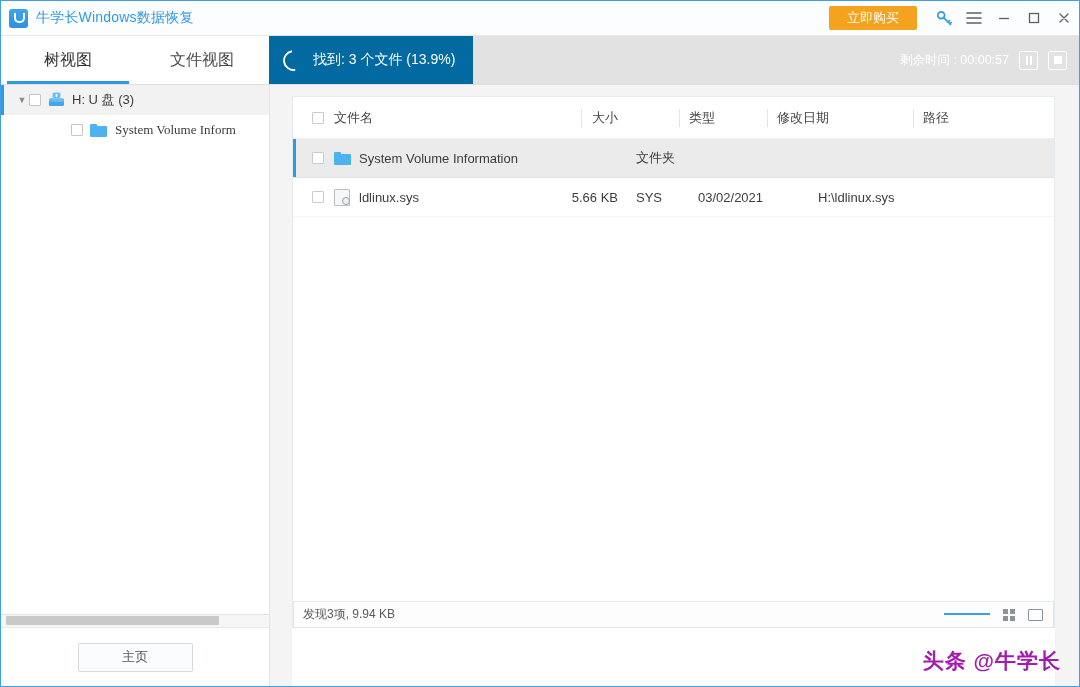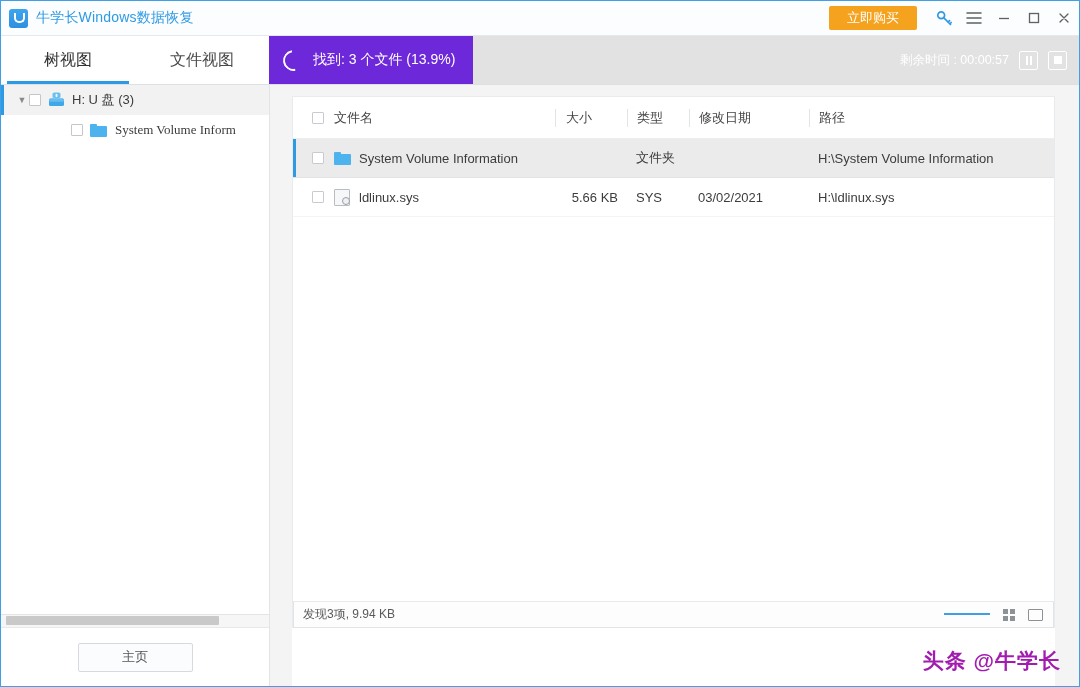--- a/index.html
+++ b/index.html
@@ -133,21 +133,21 @@
     background: #2f9ae4;
   }
   .scanbar {
     flex: 1;
     display: flex;
     align-items: center;
     background: #e2e2e2;
     position: relative;
   }
   .scan-progress {
-    background: #6d28d9;
+    background: #0369a1;
     height: 100%;
     display: flex;
     align-items: center;
     padding: 0 18px 0 14px;
     box-sizing: border-box;
     color: #ffffff;
     font-size: 14px;
     white-space: nowrap;
   }
   .spinner {
@@ -355,20 +355,21 @@
   }
   .fp-header {
     height: 42px;
     min-height: 42px;
     display: flex;
     align-items: center;
     border-bottom: 1px solid #eceef0;
     font-size: 13px;
     color: #454545;
     box-sizing: border-box;
+    gap: 26px;
   }
   .col {
     box-sizing: border-box;
     display: flex;
     align-items: center;
     overflow: hidden;
     white-space: nowrap;
   }
   .col-name  { width: 262px; flex: 0 0 262px; padding-left: 19px; }
   .col-size  { width: 72px;  flex: 0 0 72px;  }
@@ -637,21 +638,20 @@
 
           <div class="row selected">
             <div class="col col-name">
               <span class="row-cb"></span>
               <span class="folder-icon"></span>
               <span>System Volume Information</span>
             </div>
             <div class="col col-size"></div>
             <div class="col col-type">文件夹</div>
             <div class="col col-date"></div>
-            <div class="col col-path">H:\System Volume Information</div>
           </div>
 
           <div class="row">
             <div class="col col-name">
               <span class="row-cb"></span>
               <span class="file-icon"></span>
               <span>ldlinux.sys</span>
             </div>
             <div class="col col-size">5.66 KB</div>
             <div class="col col-type">SYS</div>

